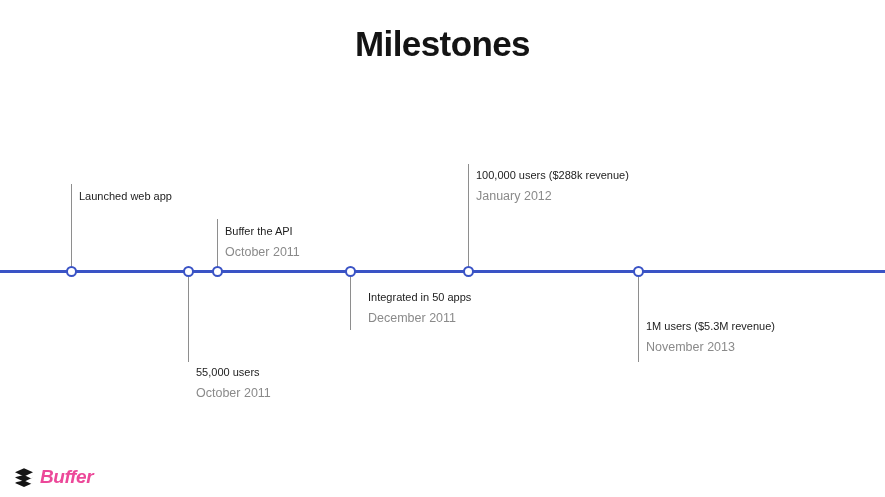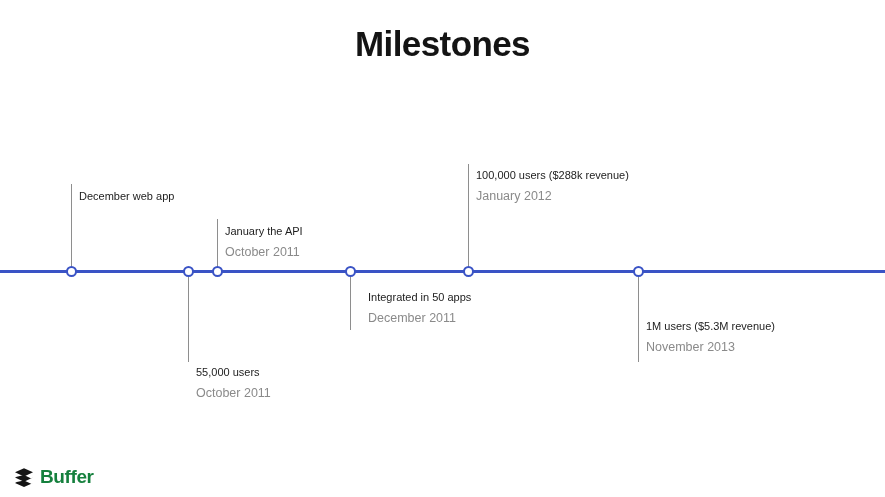--- a/index.html
+++ b/index.html
@@ -93,51 +93,52 @@
     position: absolute;
     left: 14px;
     top: 466px;
     display: flex;
     align-items: center;
     gap: 6px;
   }
   #logo .logo-text {
     font-size: 19px;
     font-weight: bold;
-    color: #15803d;
+    color: #ec4899;
     letter-spacing: -0.4px;
     line-height: 22px;
+    font-style: italic;
   }
 </style>
 </head>
 <body>
 
 <div id="slide">
 
   <div id="title">Milestones</div>
 
   <div id="timeline-axis"></div>
 
   <div class="stem" style="left:71px; top:184px; height:88px;"></div>
   <div class="node" style="left:71px;"></div>
   <div class="milestone" style="left:79px; top:186px;">
-    <div class="m-title">December web app</div>
+    <div class="m-title">Launched web app</div>
   </div>
 
   <div class="stem" style="left:188px; top:272px; height:90px;"></div>
   <div class="node" style="left:188px;"></div>
   <div class="milestone" style="left:196px; top:322px;margin-top:40px;">
     <div class="m-title">55,000 users</div>
     <div class="m-date">October 2011</div>
   </div>
 
   <div class="stem" style="left:217px; top:219px; height:53px;"></div>
   <div class="node" style="left:217px;"></div>
   <div class="milestone" style="left:225px; top:221px;">
-    <div class="m-title">January the API</div>
+    <div class="m-title">Buffer the API</div>
     <div class="m-date">October 2011</div>
   </div>
 
   <div class="stem" style="left:350px; top:272px; height:58px;"></div>
   <div class="node" style="left:350px;"></div>
   <div class="milestone" style="left:368px; top:287px;">
     <div class="m-title">Integrated in 50 apps</div>
     <div class="m-date">December 2011</div>
   </div>
 

